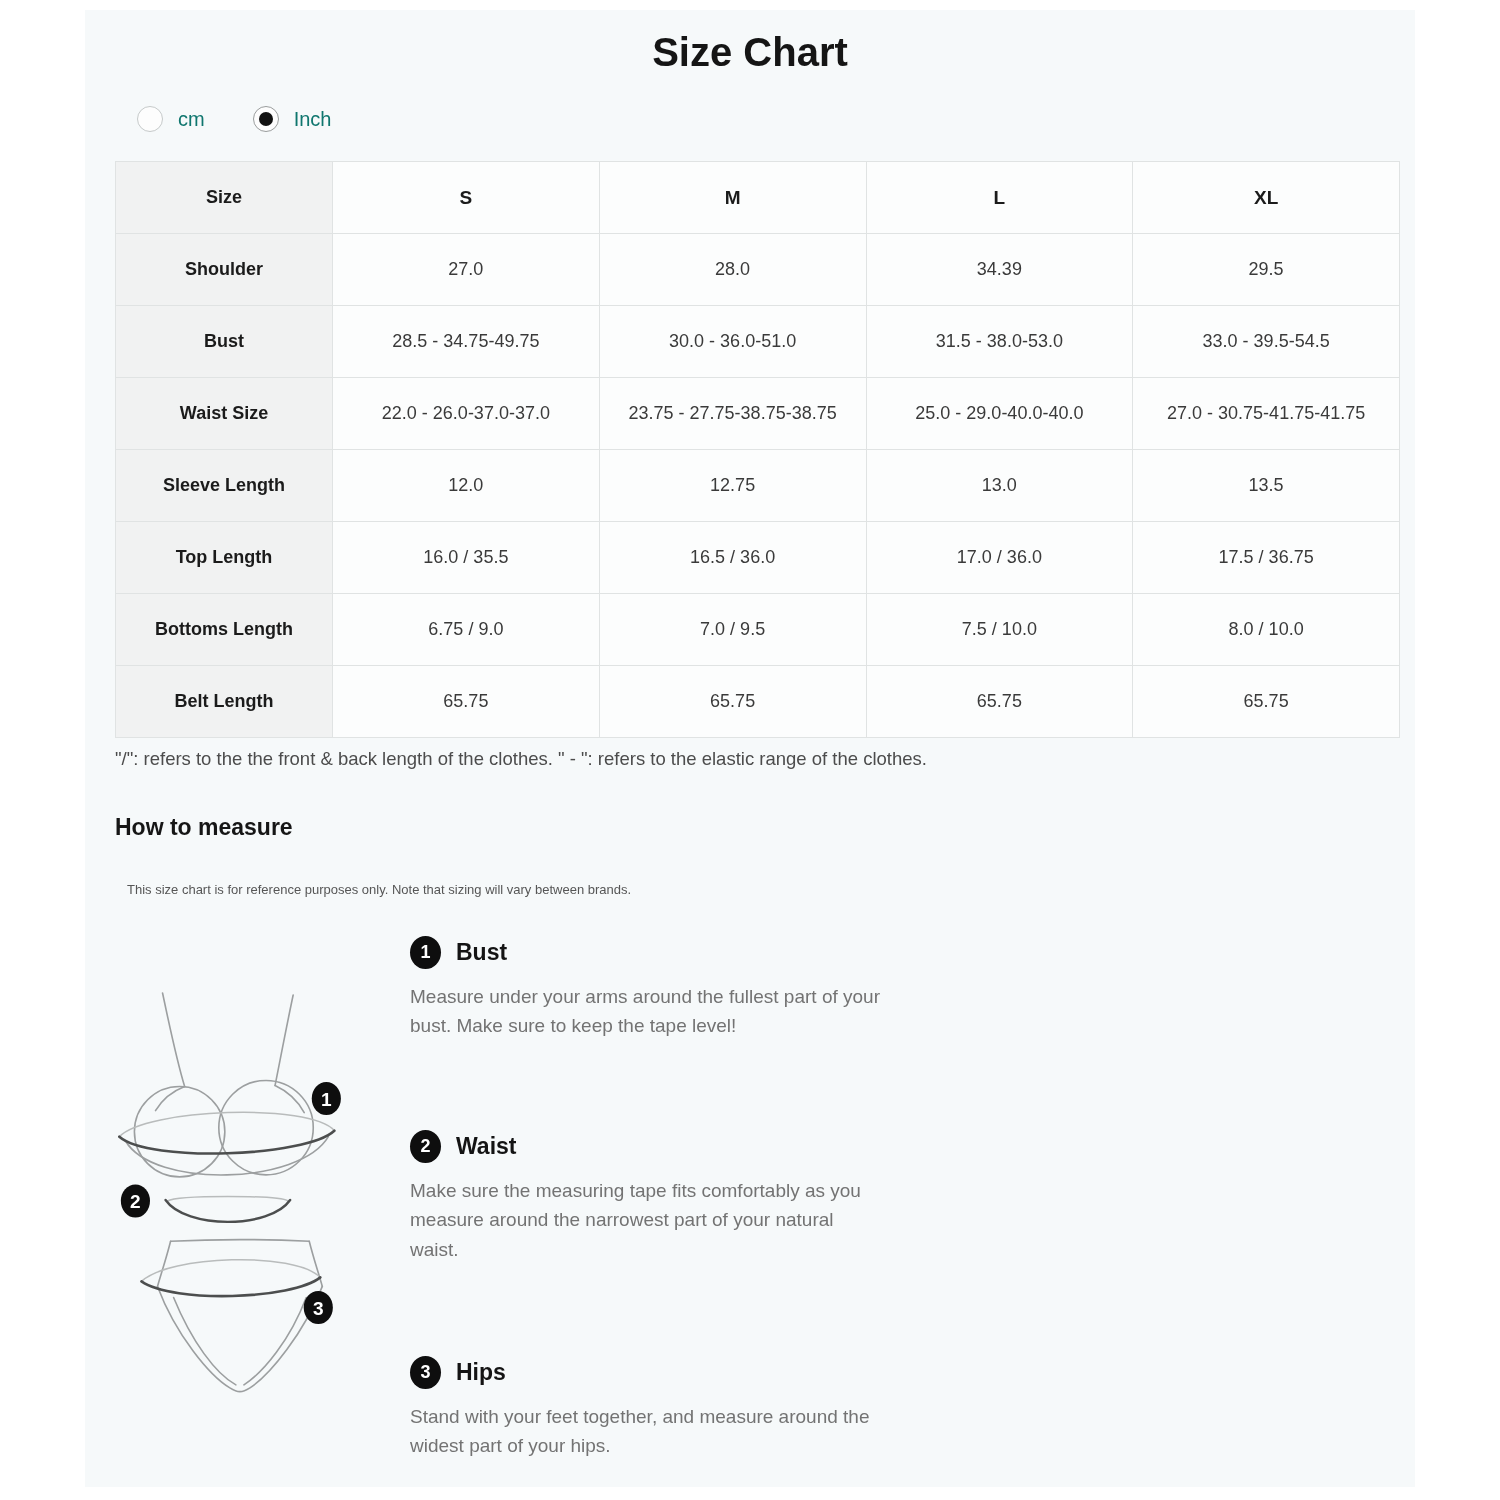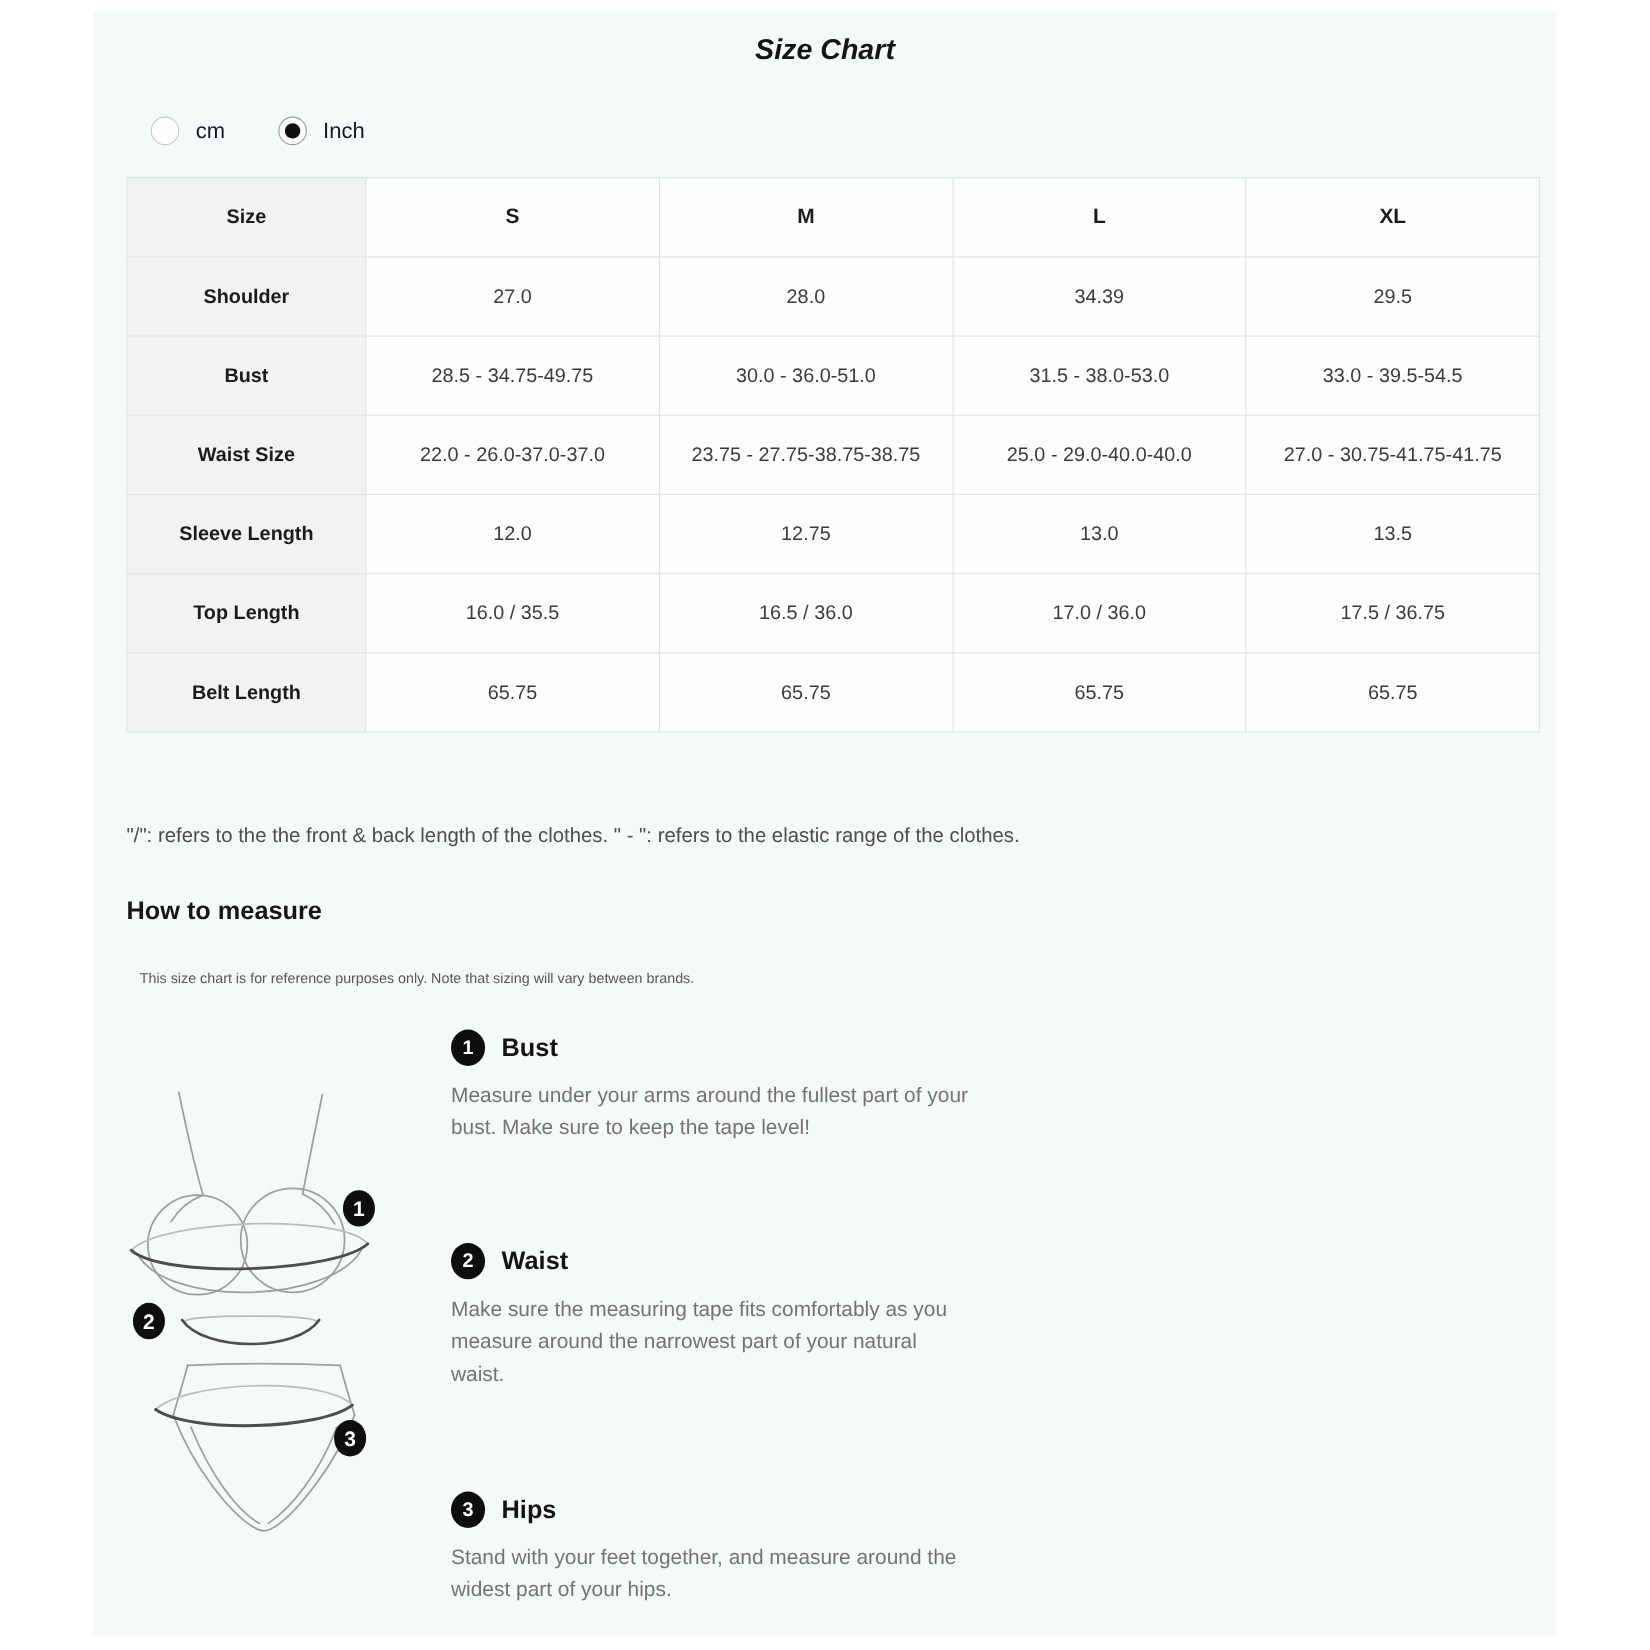--- a/index.html
+++ b/index.html
@@ -7,37 +7,37 @@
     width:1500px;height:1500px;background:#ffffff;
     font-family:"Liberation Sans", sans-serif;
     -webkit-font-smoothing:antialiased;
   }
   .panel{
     position:absolute;left:85px;top:10px;width:1330px;height:1477px;
     background:#f6f9fa;
   }
   .page-title{
     position:absolute;top:20px;left:0;width:100%;margin:0;
-    text-align:center;font-size:26px;font-weight:bold;color:#151515;font-style:italic;
+    text-align:center;font-size:40px;font-weight:bold;color:#151515;
   }
   
   .unit-toggle{
     position:absolute;left:52px;top:96px;display:flex;gap:48px;align-items:center;
   }
   .radio-item{display:flex;align-items:center;gap:15px;cursor:pointer;}
   .radio{
     width:26px;height:26px;border-radius:50%;background:#fdfdfd;
     border:1px solid #c6caca;box-sizing:border-box;position:relative;display:inline-block;
   }
   .radio.checked{border-color:#9a9d9d;}
   .radio.checked::after{
     content:"";position:absolute;left:5px;top:5px;right:5px;bottom:5px;
     border-radius:50%;background:#111;
   }
-  .radio-label{font-size:20px;color:#0f172a;}
+  .radio-label{font-size:20px;color:#0f766e;}
   
   .size-table{
     position:absolute;left:30px;top:151px;width:1285px;
     border-collapse:collapse;table-layout:fixed;
   }
   .size-table th,.size-table td{
     border:1px solid #e0e3e3;height:71px;text-align:center;padding:0 6px;
     vertical-align:middle;overflow:hidden;
   }
   .size-table thead th{font-size:19px;font-weight:bold;color:#1b1b1b;background:#fcfdfd;}
@@ -137,20 +137,27 @@
         <td>13.5</td>
       </tr>
       <tr>
         <th class="rowhead">Top Length</th>
         <td>16.0 / 35.5</td>
         <td>16.5 / 36.0</td>
         <td>17.0 / 36.0</td>
         <td>17.5 / 36.75</td>
       </tr>
       <tr>
+        <th class="rowhead">Bottoms Length</th>
+        <td>6.75 / 9.0</td>
+        <td>7.0 / 9.5</td>
+        <td>7.5 / 10.0</td>
+        <td>8.0 / 10.0</td>
+      </tr>
+      <tr>
         <th class="rowhead">Belt Length</th>
         <td>65.75</td>
         <td>65.75</td>
         <td>65.75</td>
         <td>65.75</td>
       </tr>
     </tbody>
   </table>
 
   <p class="footnote">"/": refers to the the front &amp; back length of the clothes. " - ":  refers to the elastic range of the clothes.</p>

